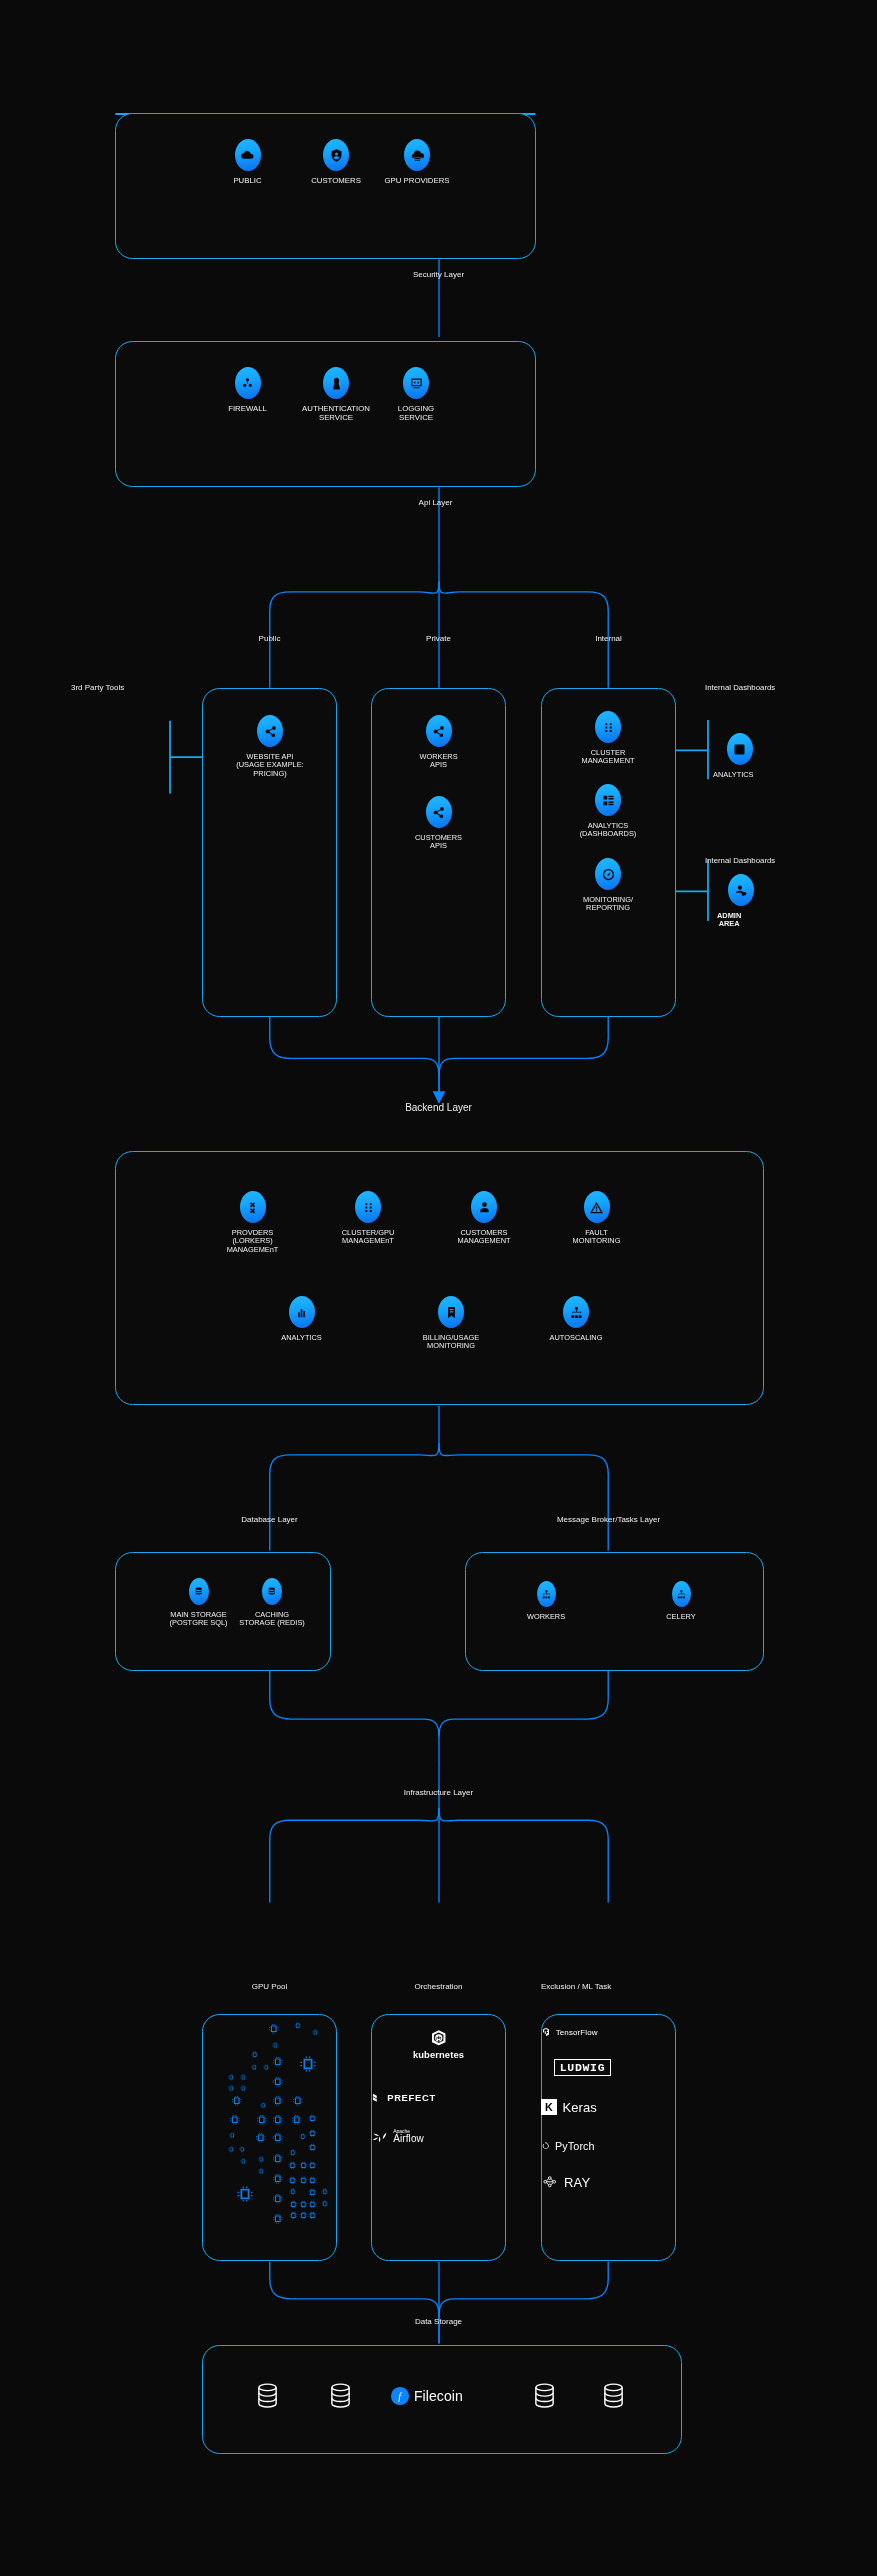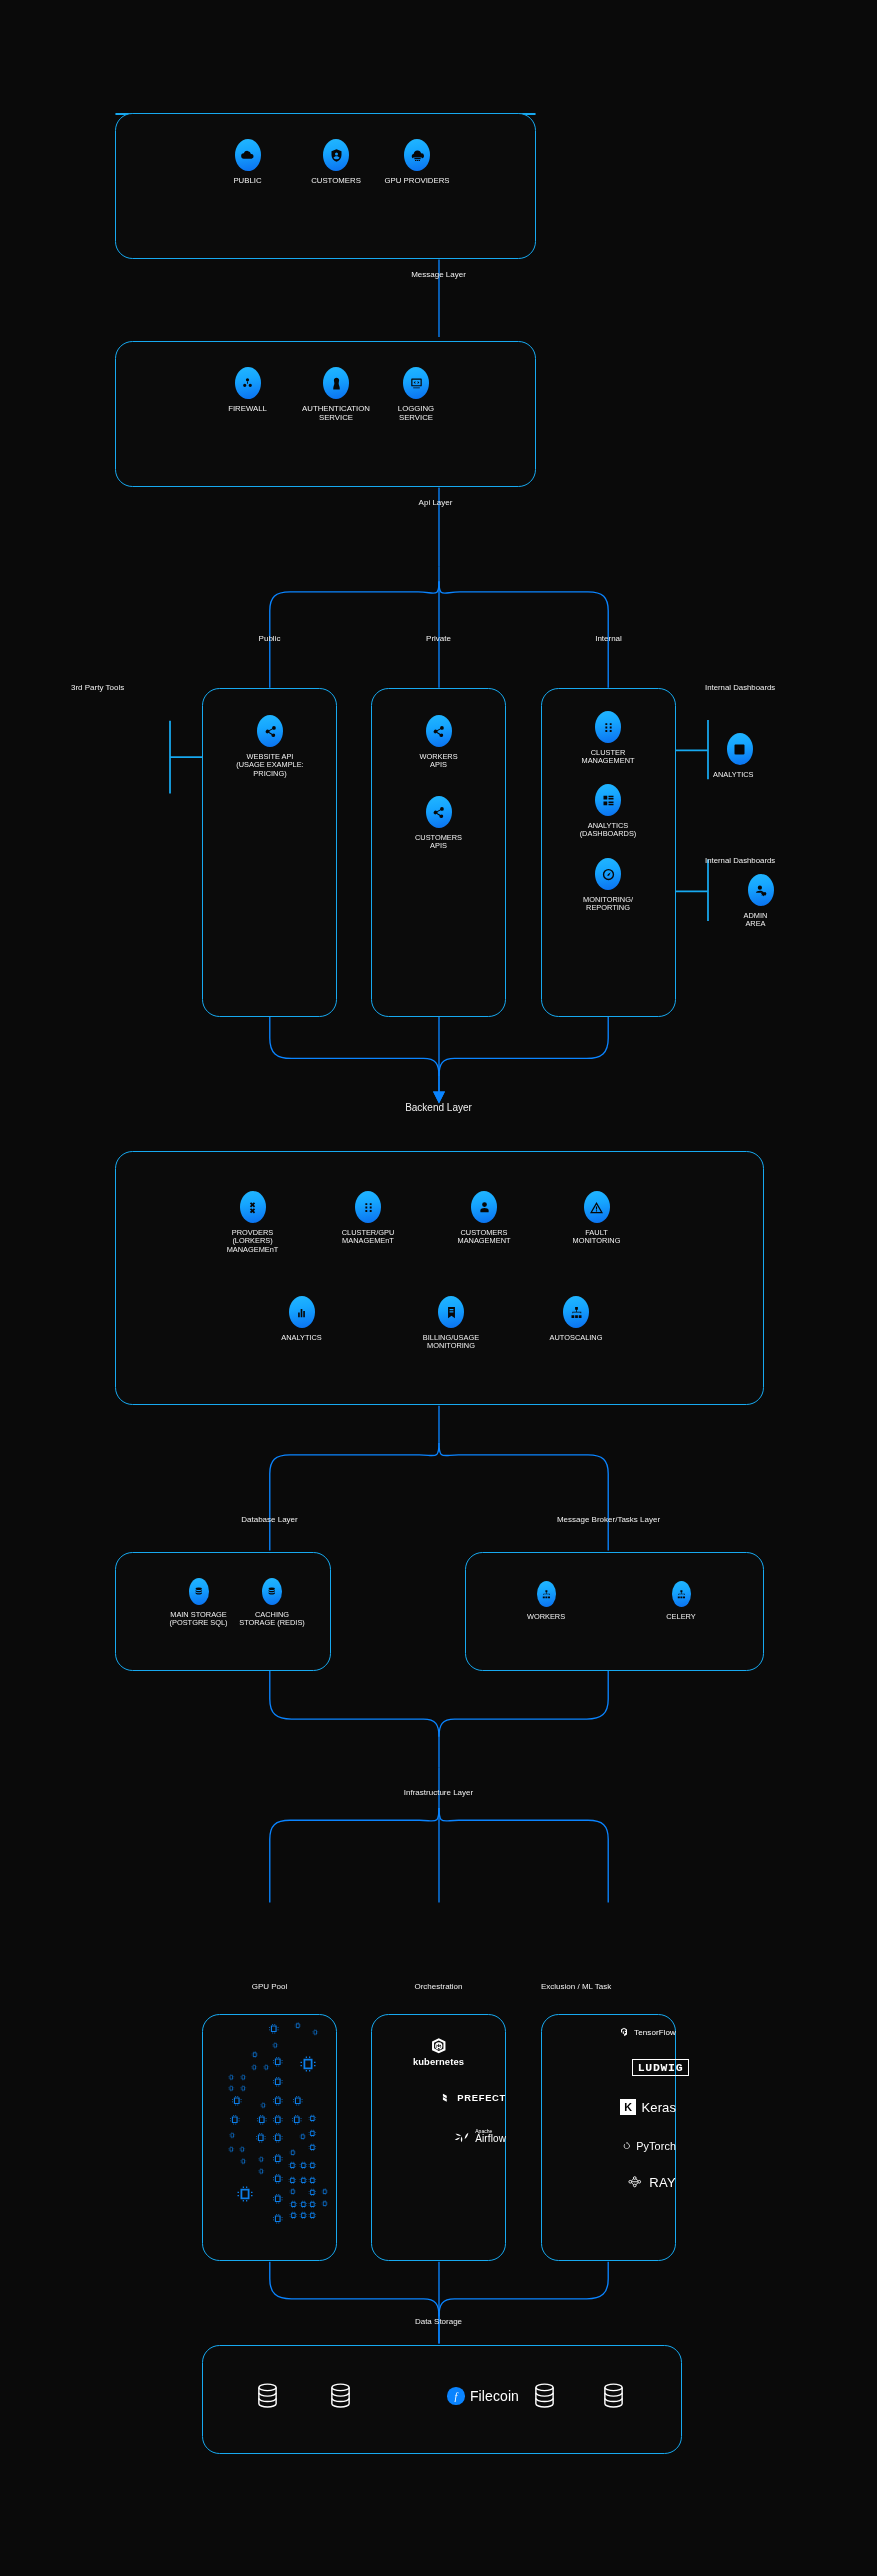--- a/index.html
+++ b/index.html
@@ -18,21 +18,21 @@
     width:26px;height:32px;border-radius:50%;
     background:linear-gradient(170deg,#22b7ff 0%,#16a6ff 38%,#0a6ff0 100%);
     display:flex;align-items:center;justify-content:center;
   }
   .ic svg{width:15px;height:15px;display:block;}
   .ic svg *{fill:#070707;}
   .lbl{margin-top:6px;text-align:center;line-height:1.12;color:#f2f2f2;white-space:pre-line;}
 
   .cap{position:absolute;text-align:center;color:#f0f0f0;white-space:nowrap;}
 
-  .logo{position:absolute;display:flex;align-items:center;justify-content:flex-end;gap:4.7px;color:#fff;}
+  .logo{position:absolute;display:flex;align-items:center;justify-content:flex-start;gap:4.7px;color:#fff;}
   .logo .txt{font-weight:700;letter-spacing:0.1px;}
 
   .chip{position:absolute;}
   .chip svg{display:block;width:100%;height:100%;}
   .chip svg *{fill:#0d7ee8;}
 
   .dbstack{position:absolute;}
   .dbstack svg{display:block;width:100%;height:100%;}
   .dbstack svg *{stroke:#fff;fill:none;stroke-width:1.5;}
 </style>
@@ -116,21 +116,21 @@
   </div>
   <div class="node" style="left:373px;top:139px;width:88px;">
     <span class="ic">
       <svg viewBox="0 0 24 24">
           <path d="M17.8 8.6A6 6 0 0 0 6 9.2a4 4 0 0 0-.9 7.6V15h13.8v1.6a3.6 3.6 0 0 0-1.1-8zM7 16h10v2H7v-2zm1 3h2v1.6H8V19zm6 0h2v1.6h-2V19zm-3.2 0h2.4v1.6h-2.4V19z"></path>
         </svg>
     </span>
     <span class="lbl" style="font-size:7.8px;">GPU PROVIDERS</span>
   </div>
 
-  <div class="cap" style="left:371px;top:270px;width:135px;font-size:8px;">Message Layer</div>
+  <div class="cap" style="left:371px;top:270px;width:135px;font-size:8px;">Security Layer</div>
 
   <div class="box cyan" style="left:115px;top:341px;width:421px;height:146px;"></div>
 
   <div class="node" style="left:224px;top:367px;width:47px;">
     <span class="ic">
       <svg viewBox="0 0 24 24">
           <path d="M12 3.4a2.6 2.6 0 1 1 0 5.2 2.6 2.6 0 0 1 0-5.2zM7.6 12.2a2.6 2.6 0 1 1 0 5.2 2.6 2.6 0 0 1 0-5.2zm8.8 0a2.6 2.6 0 1 1 0 5.2 2.6 2.6 0 0 1 0-5.2zM11.3 9.3h1.4v3h-1.4v-3z"></path>
         </svg>
     </span>
     <span class="lbl" style="font-size:7.8px;">FIREWALL</span>
@@ -227,21 +227,21 @@
   </div>
 
   <div class="node" style="left:713px;top:733px;width:81px;align-items:flex-start;">
     <span class="ic" style="margin-left:13.5px;">
       <svg viewBox="0 0 24 24">
           <path d="M5.5 4h13c.8 0 1.5.7 1.5 1.5v13c0 .8-.7 1.5-1.5 1.5h-13C4.7 20 4 19.3 4 18.5v-13C4 4.7 4.7 4 5.5 4zm1.7 9.5h2.2v4.2H7.2v-4.2zm3.9-4.8h2.2v9H11v-9zm3.9 2.4h2.2v6.6h-2.2V11z"></path>
         </svg>
     </span>
     <span class="lbl" style="font-size:7.4px;margin-left:0;">ANALYTICS</span>
   </div>
-  <div class="node" style="left:713px;top:874px;width:81px;align-items:center;">
+  <div class="node" style="left:713px;top:874px;width:81px;align-items:flex-start;font-weight:bold;">
     <span class="ic" style="margin-left:15px;">
       <svg viewBox="0 0 24 24">
           <path d="M9.4 4a3.4 3.4 0 1 1 0 6.8 3.4 3.4 0 0 1 0-6.8zm0 8.4c2.4 0 5.4 1 5.9 2.6-.6 0-1.1.2-1.6.5H3.1c.4-2 3.7-3.1 6.3-3.1zm8.8 2.1.9.5-.3 1 1 .3-.1 1-1 .2-.4 1 .6.9-.8.7-.9-.6-1 .4-.2 1-1 .1-.3-1-1-.4-.9.6-.7-.8.6-.9-.4-1-1-.2.1-1 1-.3.4-1 .9-.5.5.5z"></path>
           <circle cx="18" cy="17.4" r="1.6" fill="#22b7ff"></circle>
         </svg>
     </span>
     <span class="lbl" style="font-size:7.4px;margin-left:4px;">ADMIN
 AREA</span>
   </div>
 

